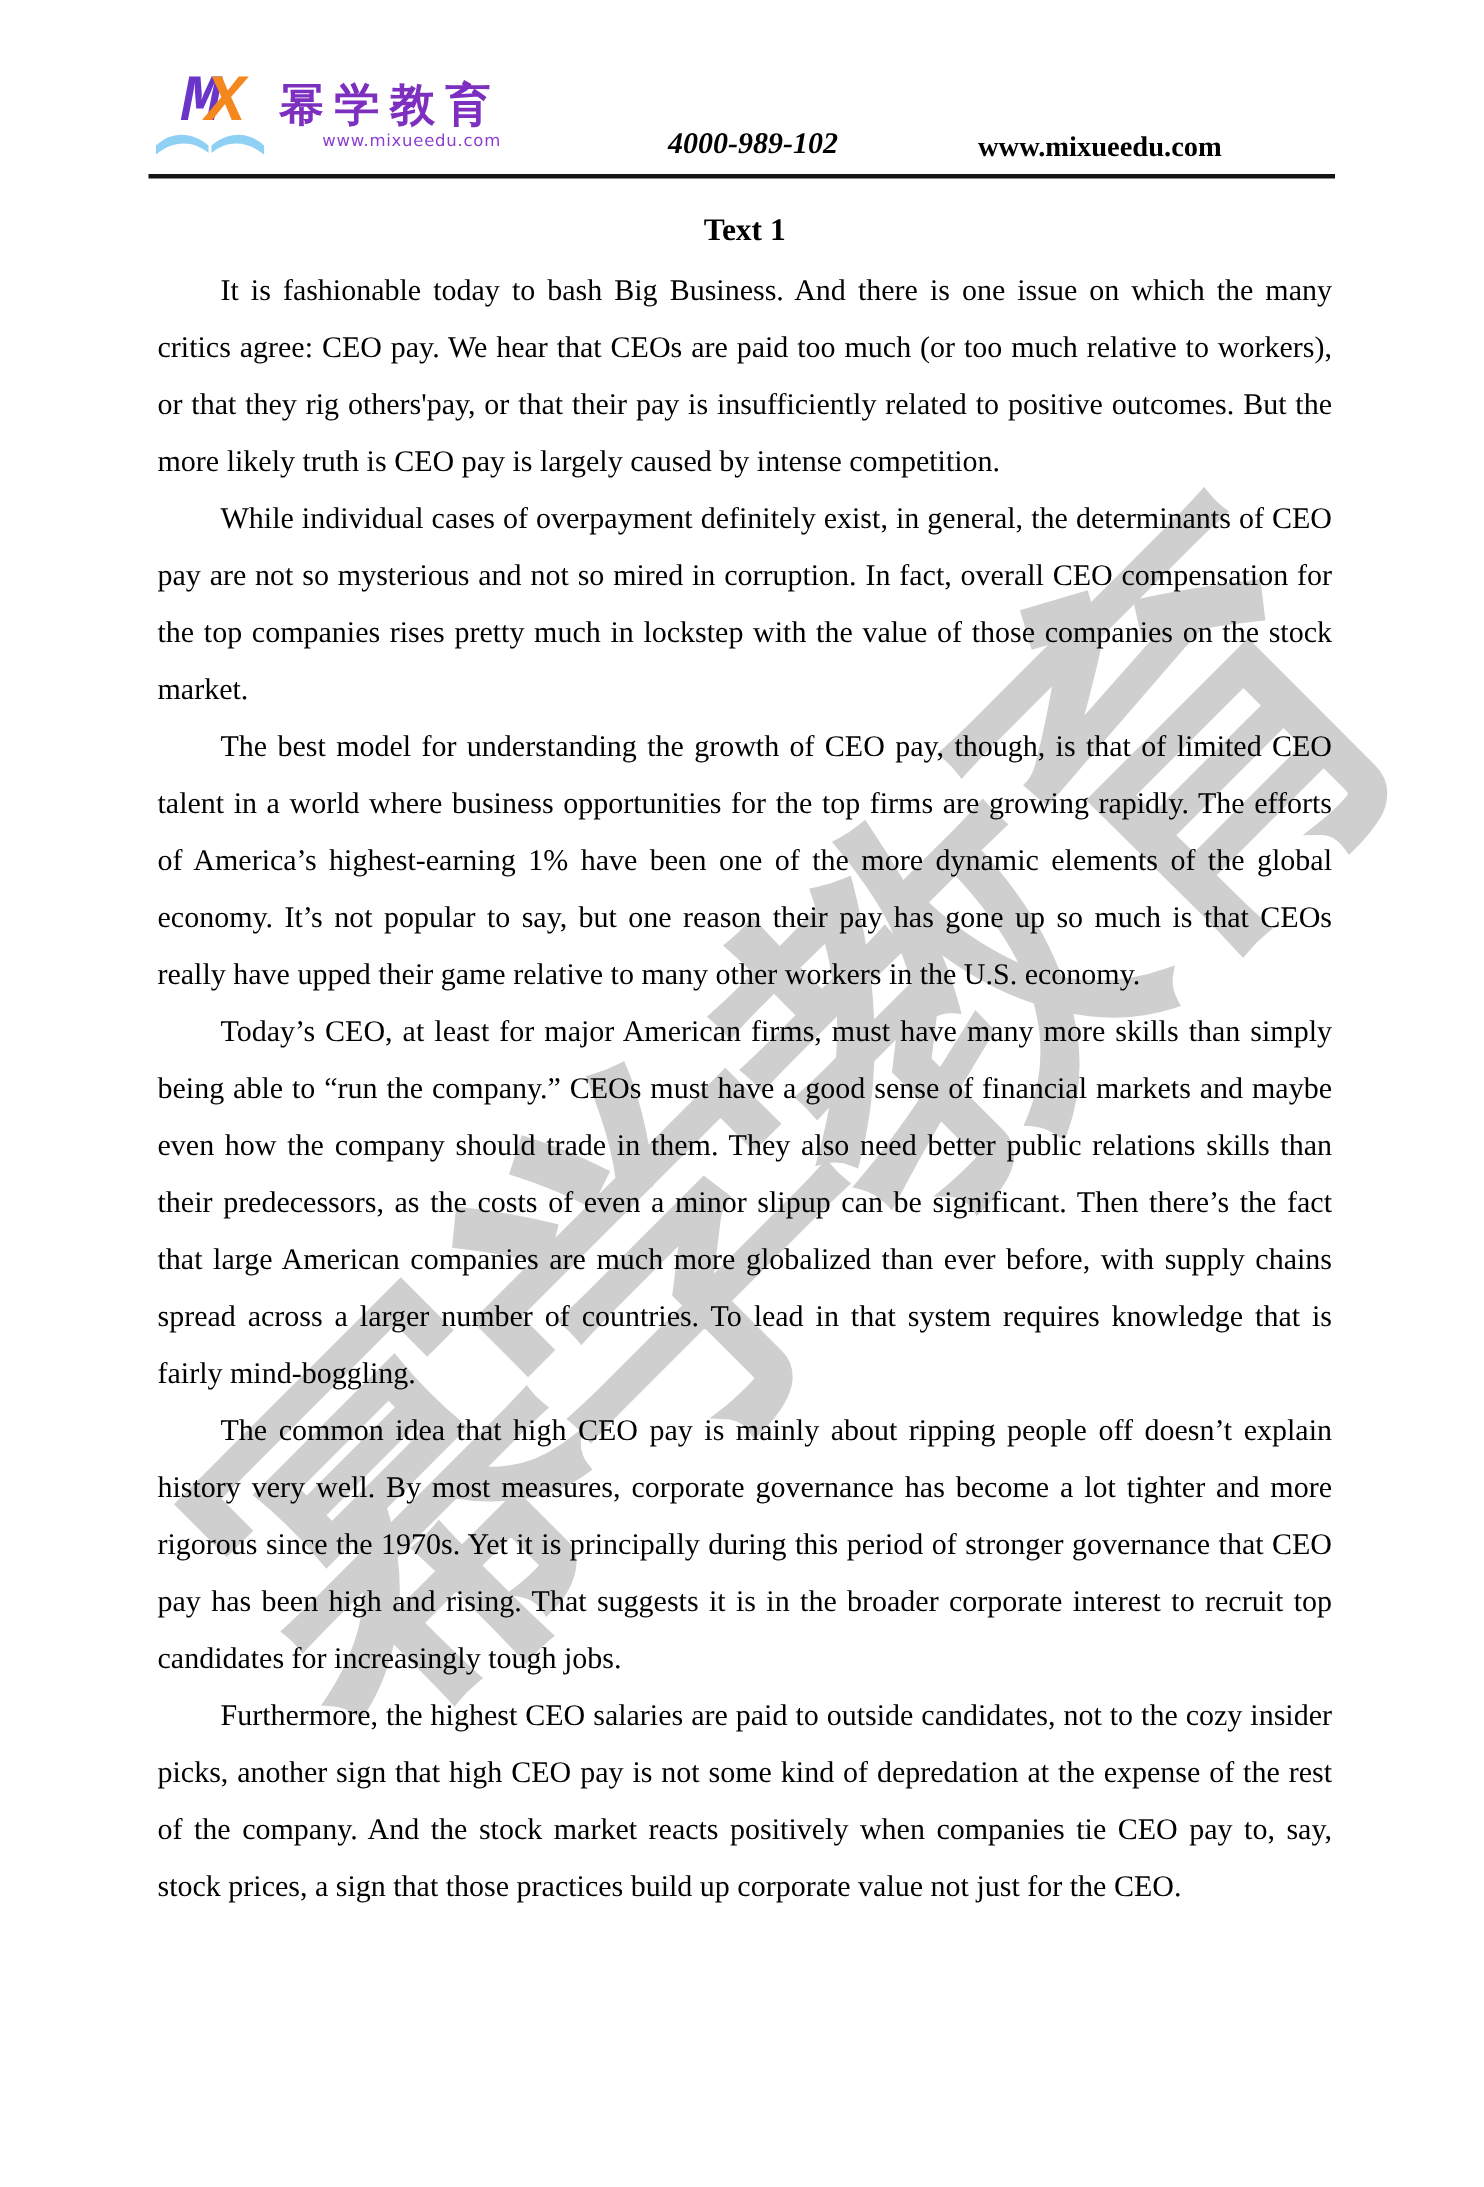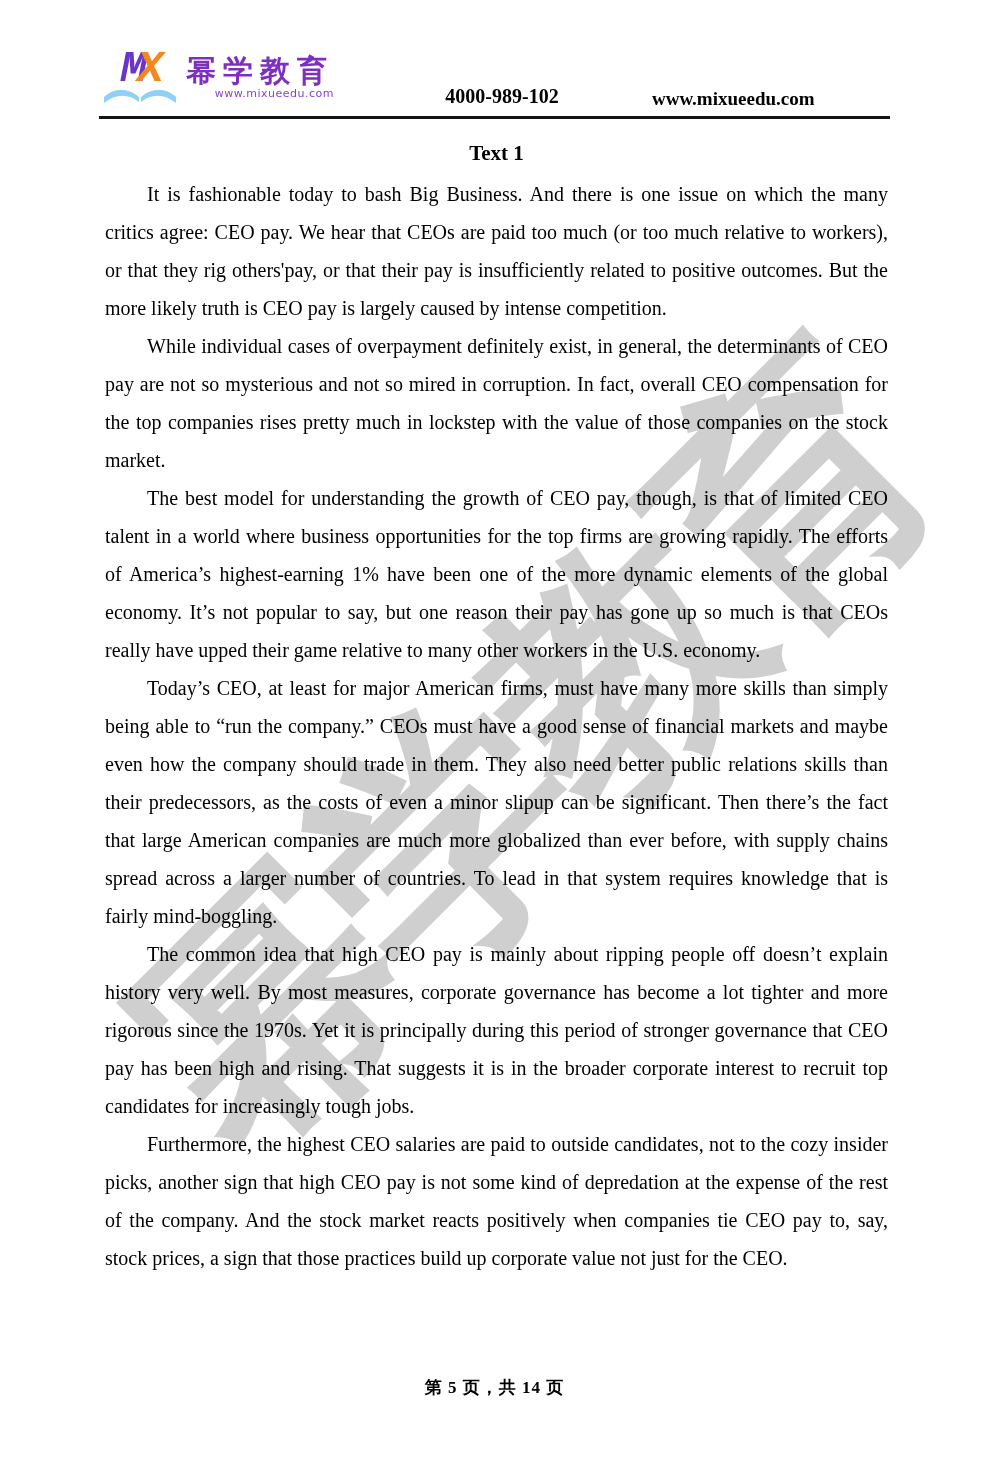--- a/index.html
+++ b/index.html
@@ -52,21 +52,21 @@
     font-weight: bold; font-size: 30px; line-height: 30px;
     color: #7d2fbf; letter-spacing: 7px; white-space: nowrap;
   }
   .brand-url {
     font-family: "DejaVu Sans", sans-serif;
     font-size: 11px; color: #8a3fd0; letter-spacing: 0.5px;
     margin-top: 1px; text-align: right;
   }
   .phone {
     position: absolute; left: 402px; top: 85px; width: 200px;
-    text-align: center; font-weight: bold; font-size: 20px; color: #000;
+    text-align: center; font-weight: bold; font-size: 20px; color: #000; font-style: italic;
   }
   .site {
     position: absolute; left: 652px; top: 88px;
     font-weight: bold; font-size: 19px; color: #000;
   }
   .rule {
     position: absolute; left: 99px; top: 116px;
     width: 791px; height: 3px; background: #141414;
   }
 
@@ -126,17 +126,14 @@
   <main class="content">
     <h1 class="title">Text 1</h1>
     <p>It is fashionable today to bash Big Business. And there is one issue on which the many critics agree: CEO pay. We hear that CEOs are paid too much (or too much relative to workers), or that they rig others'pay, or that their pay is insufficiently related to positive outcomes. But the more likely truth is CEO pay is largely caused by intense competition.</p>
     <p>While individual cases of overpayment definitely exist, in general, the determinants of CEO pay are not so mysterious and not so mired in corruption. In fact, overall CEO compensation for the top companies rises pretty much in lockstep with the value of those companies on the stock market.</p>
     <p>The best model for understanding the growth of CEO pay, though, is that of limited CEO talent in a world where business opportunities for the top firms are growing rapidly. The efforts of America’s highest-earning 1% have been one of the more dynamic elements of the global economy. It’s not popular to say, but one reason their pay has gone up so much is that CEOs really have upped their game relative to many other workers in the U.S. economy.</p>
     <p>Today’s CEO, at least for major American firms, must have many more skills than simply being able to “run the company.” CEOs must have a good sense of financial markets and maybe even how the company should trade in them. They also need better public relations skills than their predecessors, as the costs of even a minor slipup can be significant. Then there’s the fact that large American companies are much more globalized than ever before, with supply chains spread across a larger number of countries. To lead in that system requires knowledge that is fairly mind-boggling.</p>
     <p>The common idea that high CEO pay is mainly about ripping people off doesn’t explain history very well. By most measures, corporate governance has become a lot tighter and more rigorous since the 1970s. Yet it is principally during this period of stronger governance that CEO pay has been high and rising. That suggests it is in the broader corporate interest to recruit top candidates for increasingly tough jobs.</p>
     <p>Furthermore, the highest CEO salaries are paid to outside candidates, not to the cozy insider picks, another sign that high CEO pay is not some kind of depredation at the expense of the rest of the company. And the stock market reacts positively when companies tie CEO pay to, say, stock prices, a sign that those practices build up corporate value not just for the CEO.</p>
   </main>
 
-  <footer class="footer">
-    <span>第 5 页，共 14 页</span>
-  </footer>
 
 </div>
 
 </body></html>

